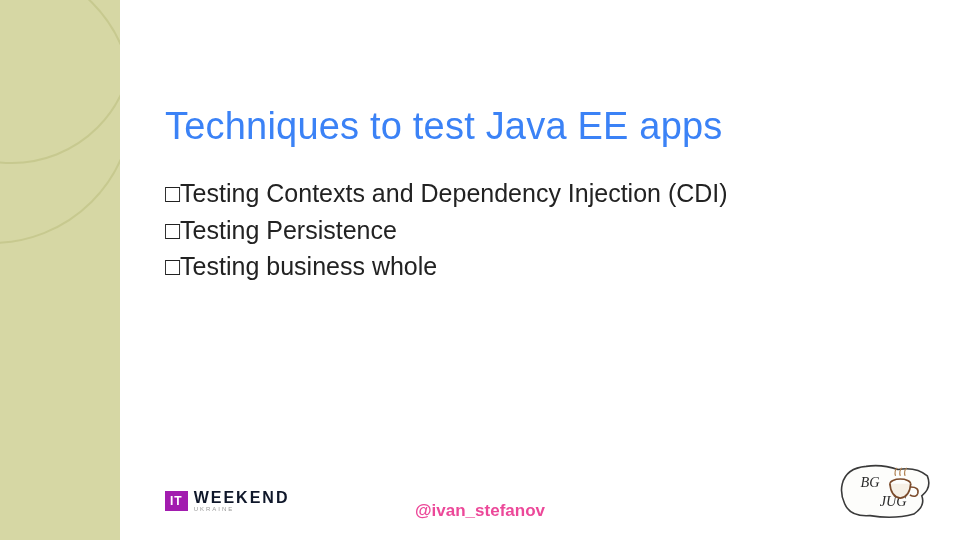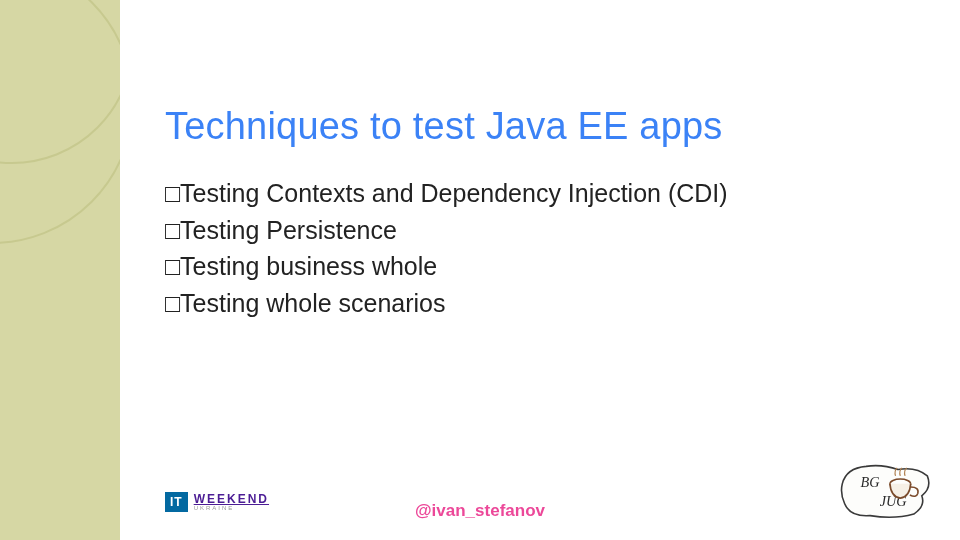--- a/index.html
+++ b/index.html
@@ -77,38 +77,37 @@
   }
   .logo-itweekend {
     position: absolute;
     left: 165px;
     bottom: 10px;
     display: flex;
     align-items: center;
     gap: 6px;
   }
   .logo-itweekend .badge {
-    background: #0369a1;
+    background: #a21caf;
     color: #fff;
     font-weight: 700;
     font-size: 12px;
     letter-spacing: 1px;
     padding: 3px 5px;
   }
   .logo-itweekend .wk {
     display: flex;
     flex-direction: column;
     line-height: 1;
   }
   .logo-itweekend .wk .top {
-    color: #4c1d95;
+    color: #0f172a;
     font-weight: 700;
-    font-size: 12px;
+    font-size: 16px;
     letter-spacing: 2px;
-    text-decoration: underline;
   }
   .logo-itweekend .wk .sub {
     color: #999;
     font-size: 6px;
     letter-spacing: 2px;
   }
   .logo-bgjug {
     position: absolute;
     right: 26px;
     bottom: 0;
@@ -121,21 +120,20 @@
 <body>
 
 <div class="left-band"></div>
 
 <h1 class="title">Techniques to test Java EE apps</h1>
 
 <ul class="bullets">
   <li><span class="cb">□</span><span>Testing Contexts and Dependency Injection (CDI)</span></li>
   <li><span class="cb">□</span><span>Testing Persistence</span></li>
   <li><span class="cb">□</span><span>Testing business whole</span></li>
-  <li><span class="cb">□</span><span>Testing whole scenarios</span></li>
 </ul>
 
 <div class="footer">
   <div class="logo-itweekend">
     <span class="badge">IT</span>
     <span class="wk">
       <span class="top">WEEKEND</span>
       <span class="sub">UKRAINE</span>
     </span>
   </div>

